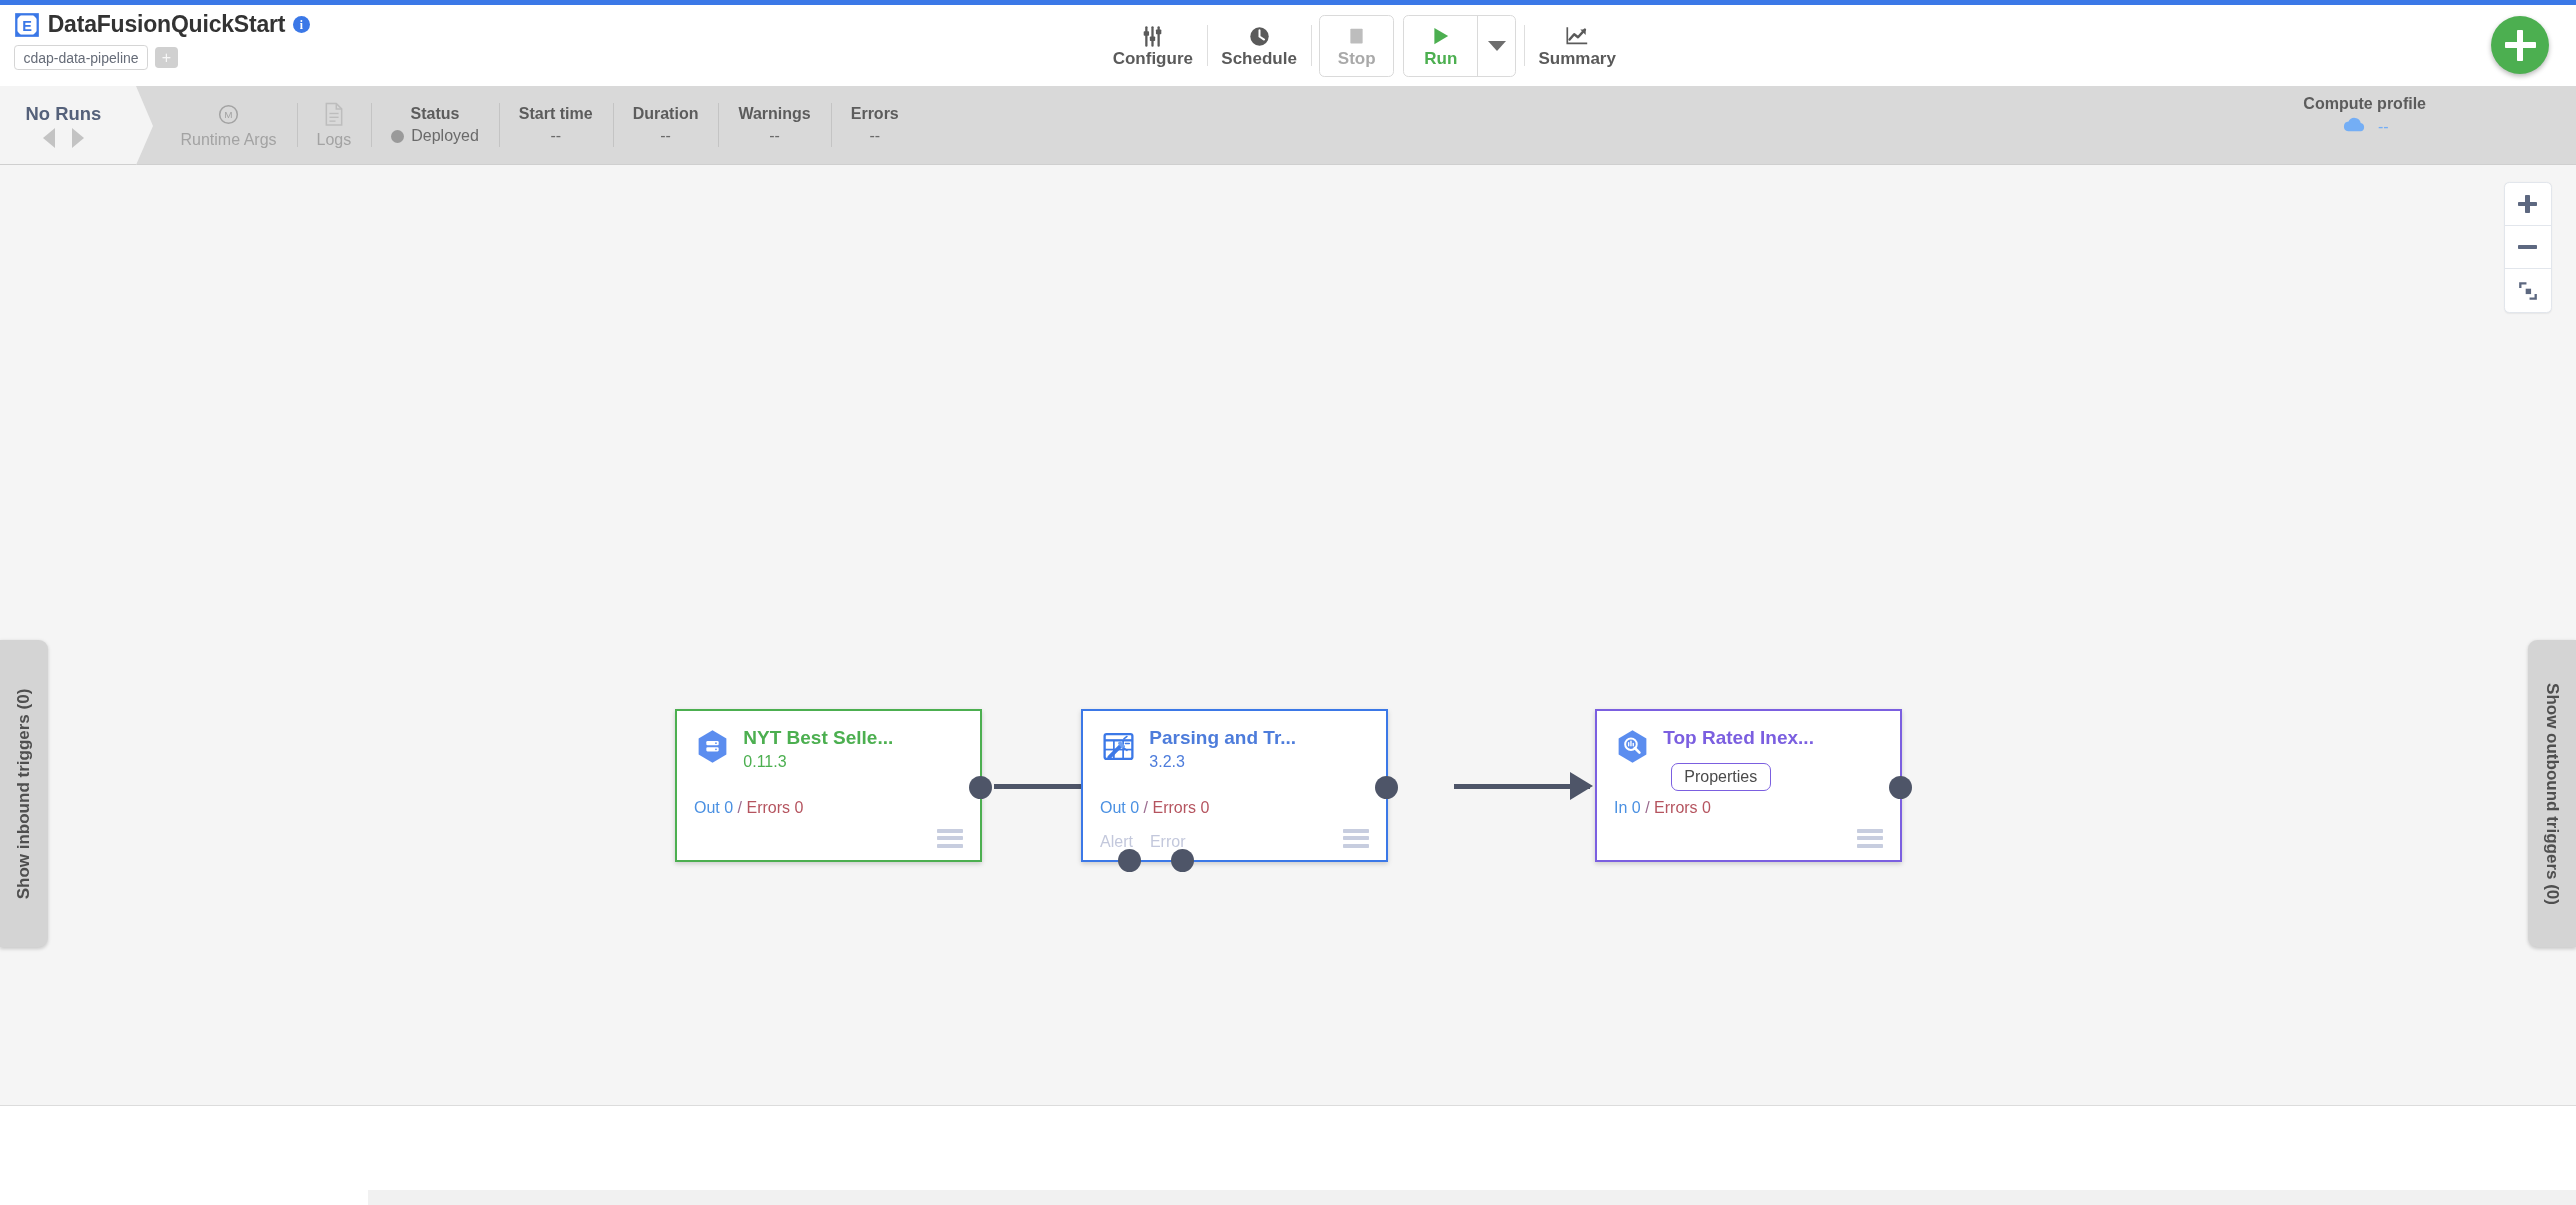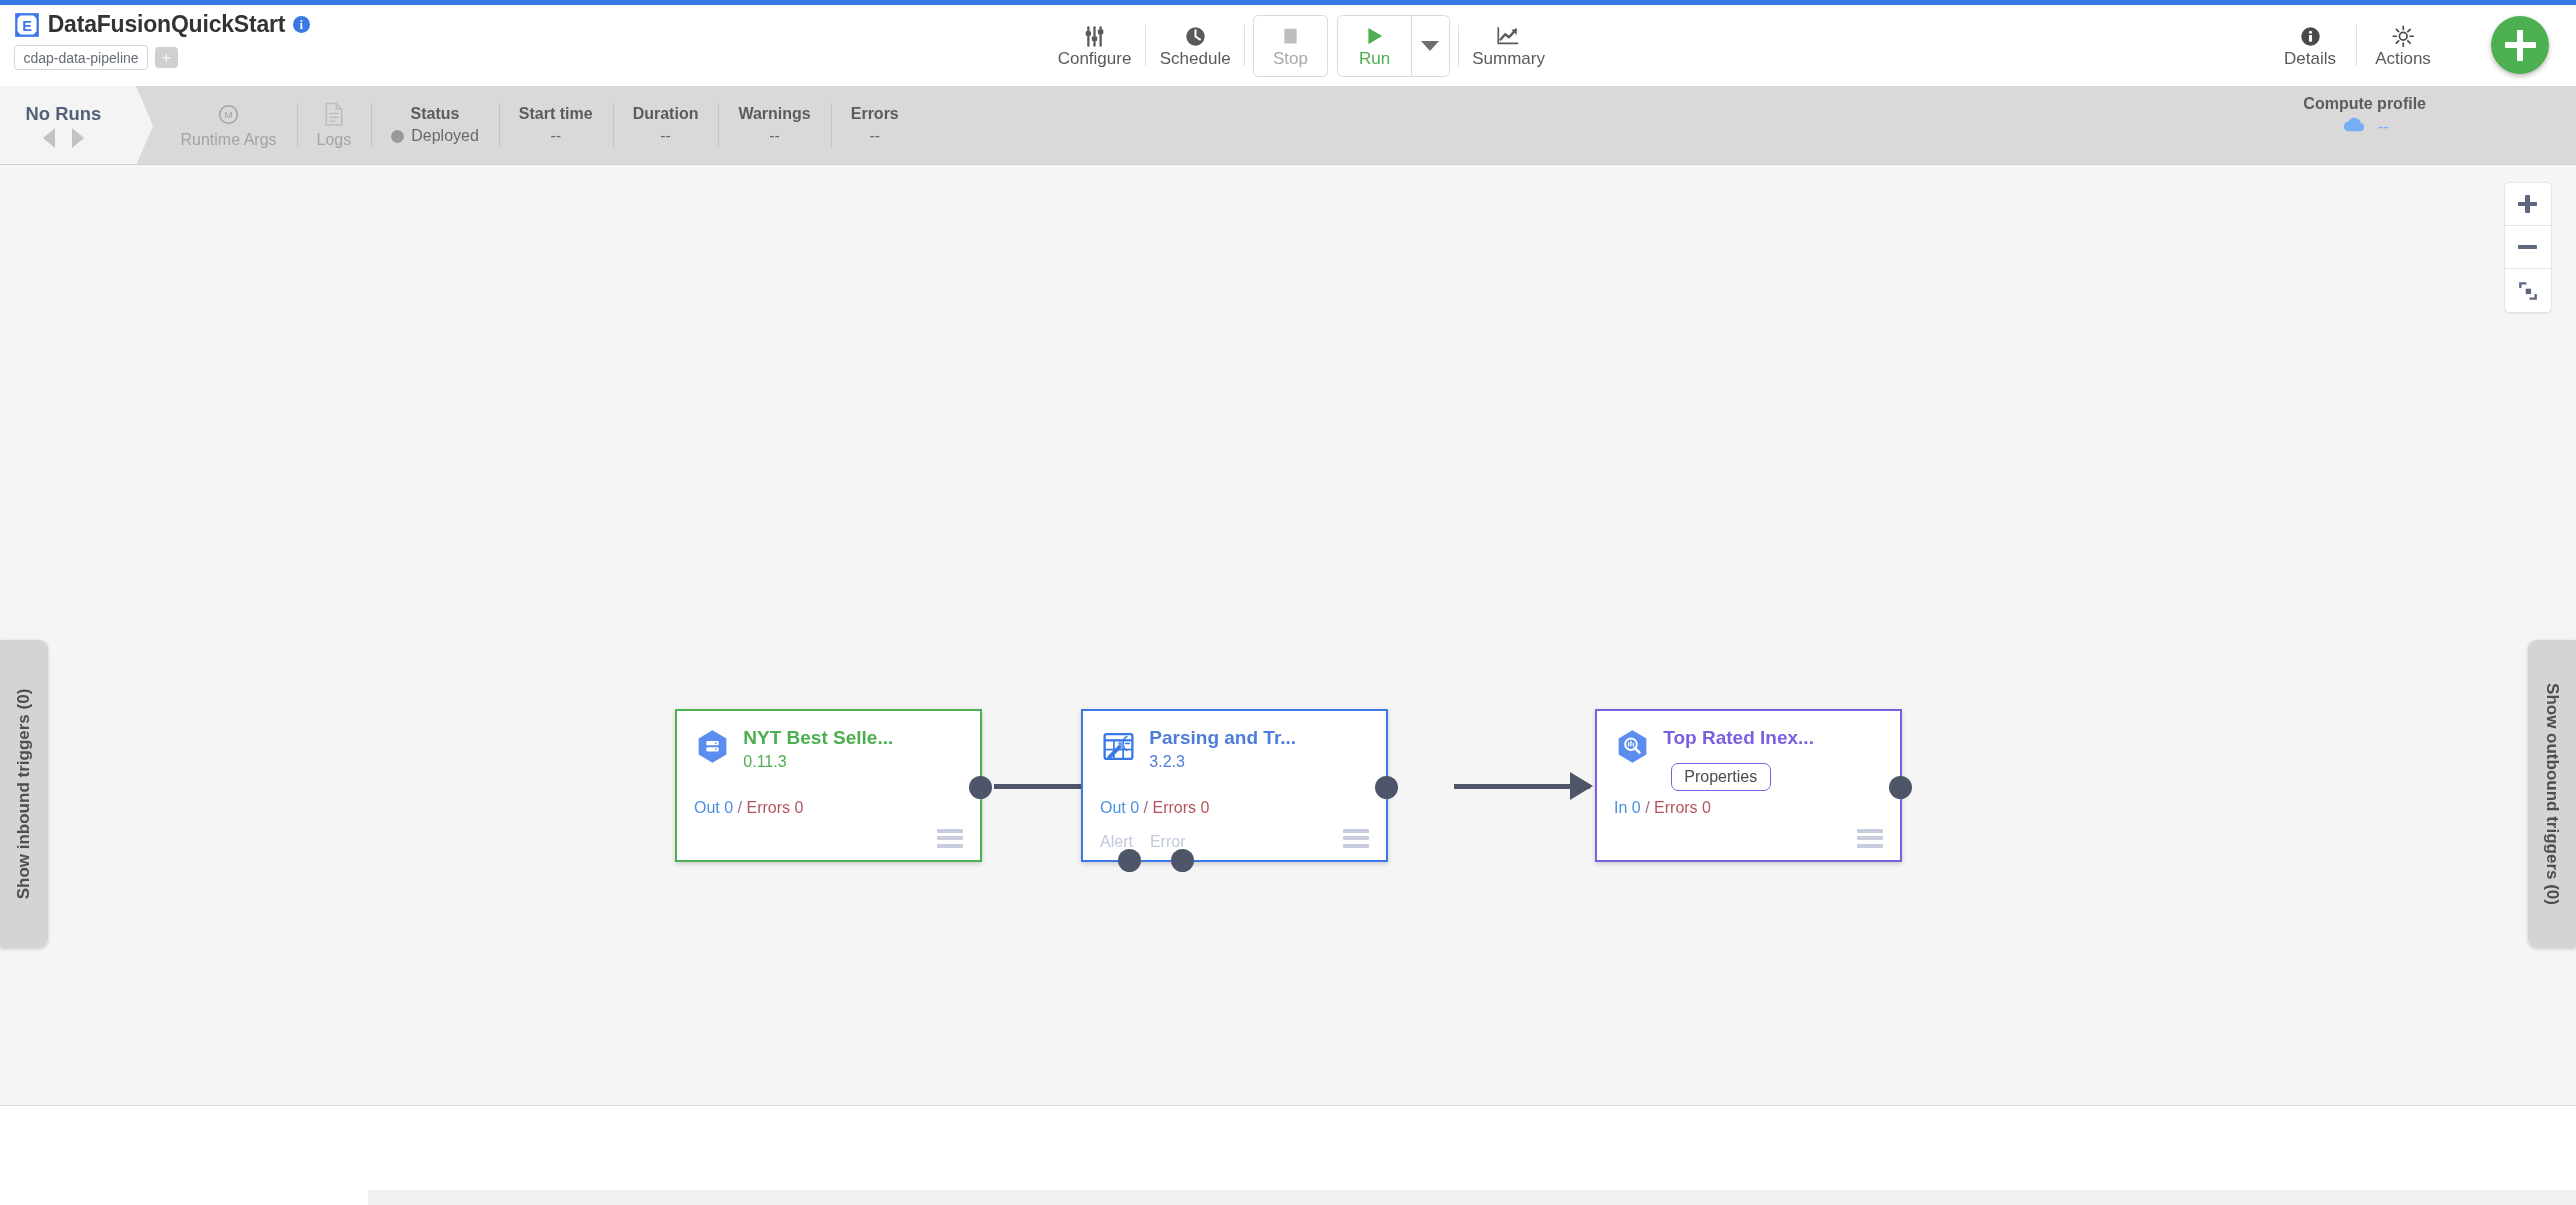--- a/index.html
+++ b/index.html
@@ -43,22 +43,22 @@
   }
   .chip-add {
     width: 23px; height: 21.5px; border-radius: 3.8px;
     background: #d0d0d0; color: #f7f7f7;
     font-size: 16px; display: flex; align-items: center; justify-content: center;
     line-height: 1;
   }
 
   
   .hdr-center {
-    position: absolute; left: 1047px; top: 0;
-    display: flex; align-items: center; height: 81px;
+    position: absolute; left: 1102px; top: 0;
+    display: flex; align-items: center; height: 81px; font-weight: bold;
   }
   .tool-btn {
     display: flex; flex-direction: column; align-items: center; justify-content: center;
     min-width: 86px; padding: 4.6px 10.7px 6.1px; gap: 2.3px;
   }
   .tool-ico { height: 26px; display: flex; align-items: flex-end; justify-content: center; }
   .tool-lbl { font-size: 17px; color: #5a5a5a; line-height: 1.05; }
   .tool-sep { width: 0.8px; height: 41px; background: #dedede; margin: 0 3.1px; }
 
   .btn-box {
@@ -352,47 +352,20 @@
         <svg width="24.5" height="23" viewBox="0 0 32 30">
           <path d="M3 3 L3 24 L29 24" stroke="#5a5a5a" stroke-width="2.2" fill="none"></path>
           <path d="M6 19 L12 12 L17 16 L26 6" stroke="#5a5a5a" stroke-width="3.2" fill="none" stroke-linejoin="round" stroke-linecap="round"></path>
           <path d="M20 6 L27 6 L27 13 Z" fill="#5a5a5a"></path>
         </svg>
       </span>
       <span class="tool-lbl">Summary</span>
     </div>
   </div>
 
-  <div class="hdr-right">
-    <div class="tool-btn">
-      <span class="tool-ico">
-        <svg width="23" height="23" viewBox="0 0 30 30">
-          <circle cx="15" cy="15" r="12" fill="#4a4a4a"></circle>
-          <circle cx="15" cy="9.5" r="2" fill="#fff"></circle>
-          <rect x="13" y="13" width="4" height="9" fill="#fff" rx="1"></rect>
-        </svg>
-      </span>
-      <span class="tool-lbl">Details</span>
-    </div>
-
-    <div class="tool-sep"></div>
-
-    <div class="tool-btn">
-      <span class="tool-ico">
-        <svg width="24.5" height="24.5" viewBox="0 0 32 32">
-          <g fill="none" stroke="#4a4a4a" stroke-width="2.2">
-            <circle cx="16" cy="16" r="5"></circle>
-            <path d="M16 3 L16 7 M16 25 L16 29 M3 16 L7 16 M25 16 L29 16
-                     M7 7 L10 10 M22 22 L25 25 M25 7 L22 10 M10 22 L7 25" stroke-linecap="round"></path>
-          </g>
-        </svg>
-      </span>
-      <span class="tool-lbl">Actions</span>
-    </div>
-  </div>
 
   <div class="fab">
     <span class="plus-h"></span>
     <span class="plus-v"></span>
   </div>
 </div>
 
 <div class="status-strip">
 
   <div class="runs-box">

